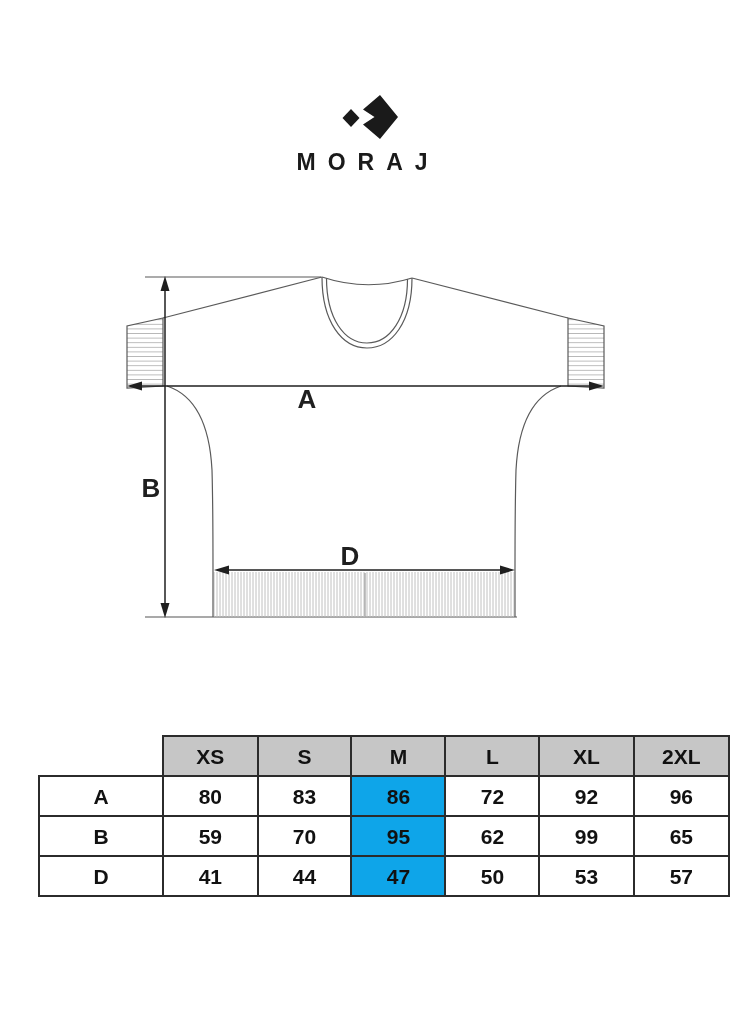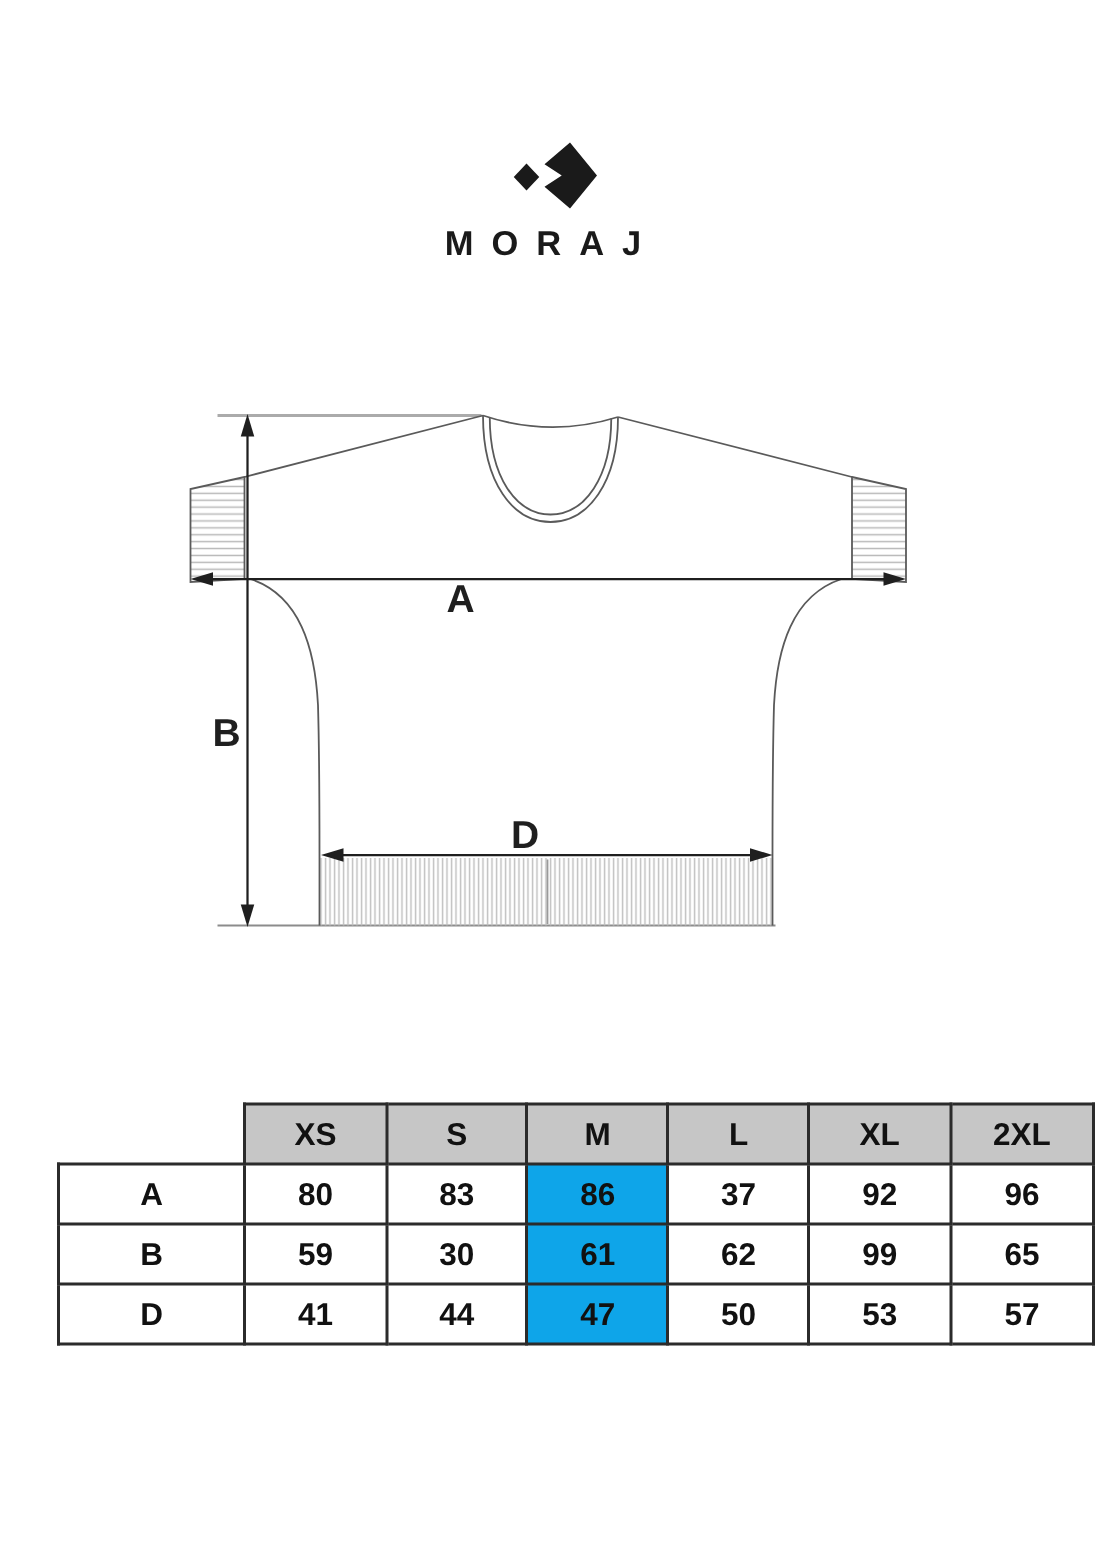--- a/index.html
+++ b/index.html
@@ -105,29 +105,29 @@
         <th class="size-head">XL</th>
         <th class="size-head">2XL</th>
       </tr>
     </thead>
     <tbody>
       <tr>
         <th class="row-label">A</th>
         <td class="val">80</td>
         <td class="val">83</td>
         <td class="val hl">86</td>
-        <td class="val">37</td>
+        <td class="val">72</td>
         <td class="val">92</td>
         <td class="val">96</td>
       </tr>
       <tr>
         <th class="row-label">B</th>
         <td class="val">59</td>
-        <td class="val">30</td>
-        <td class="val hl">61</td>
+        <td class="val">70</td>
+        <td class="val hl">95</td>
         <td class="val">62</td>
         <td class="val">99</td>
         <td class="val">65</td>
       </tr>
       <tr>
         <th class="row-label">D</th>
         <td class="val">41</td>
         <td class="val">44</td>
         <td class="val hl">47</td>
         <td class="val">50</td>

